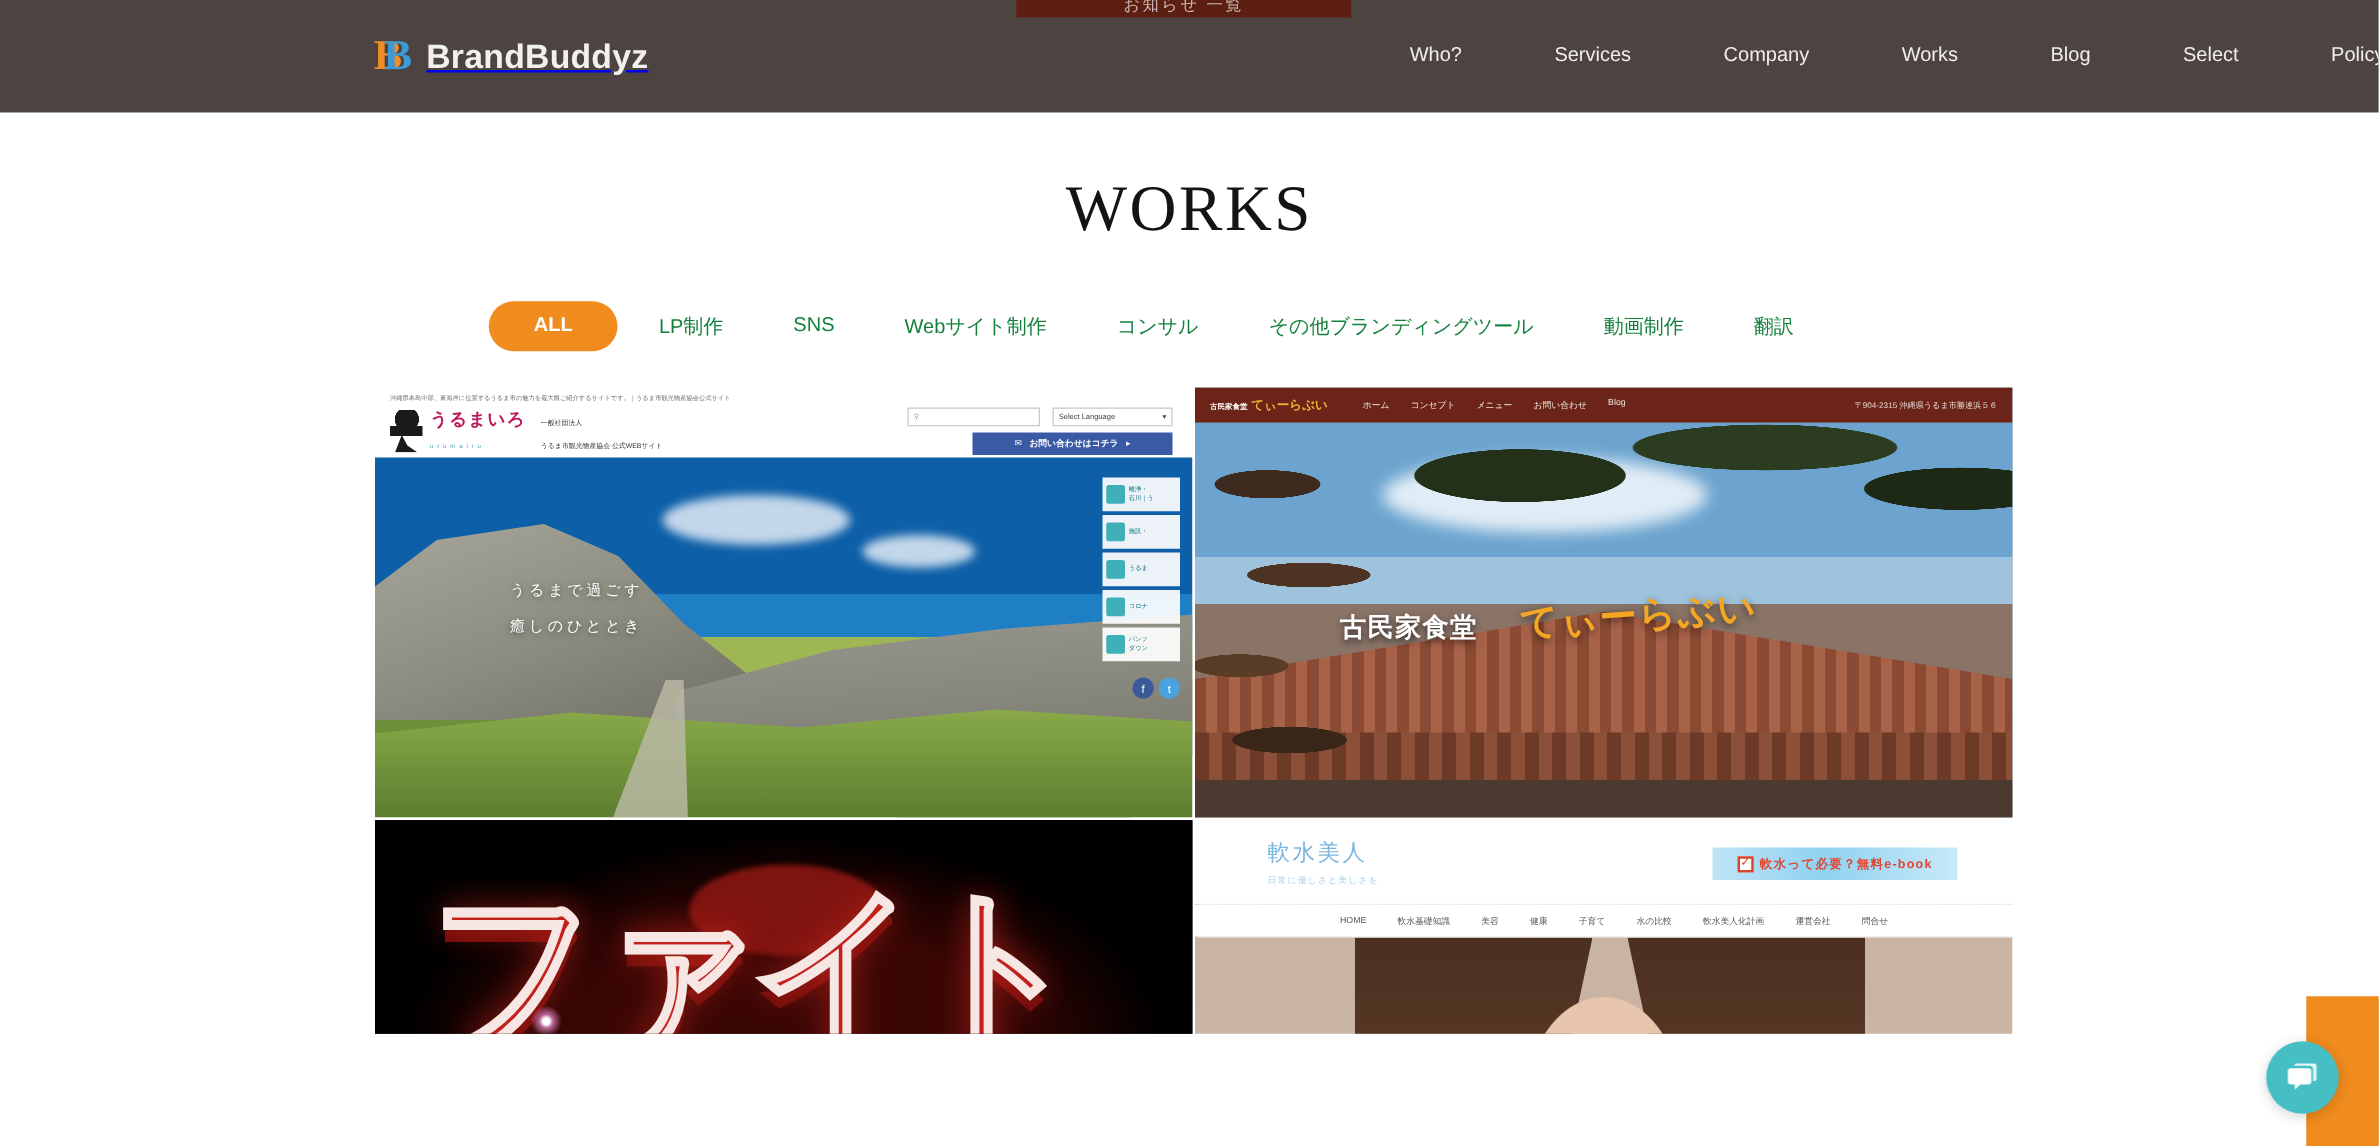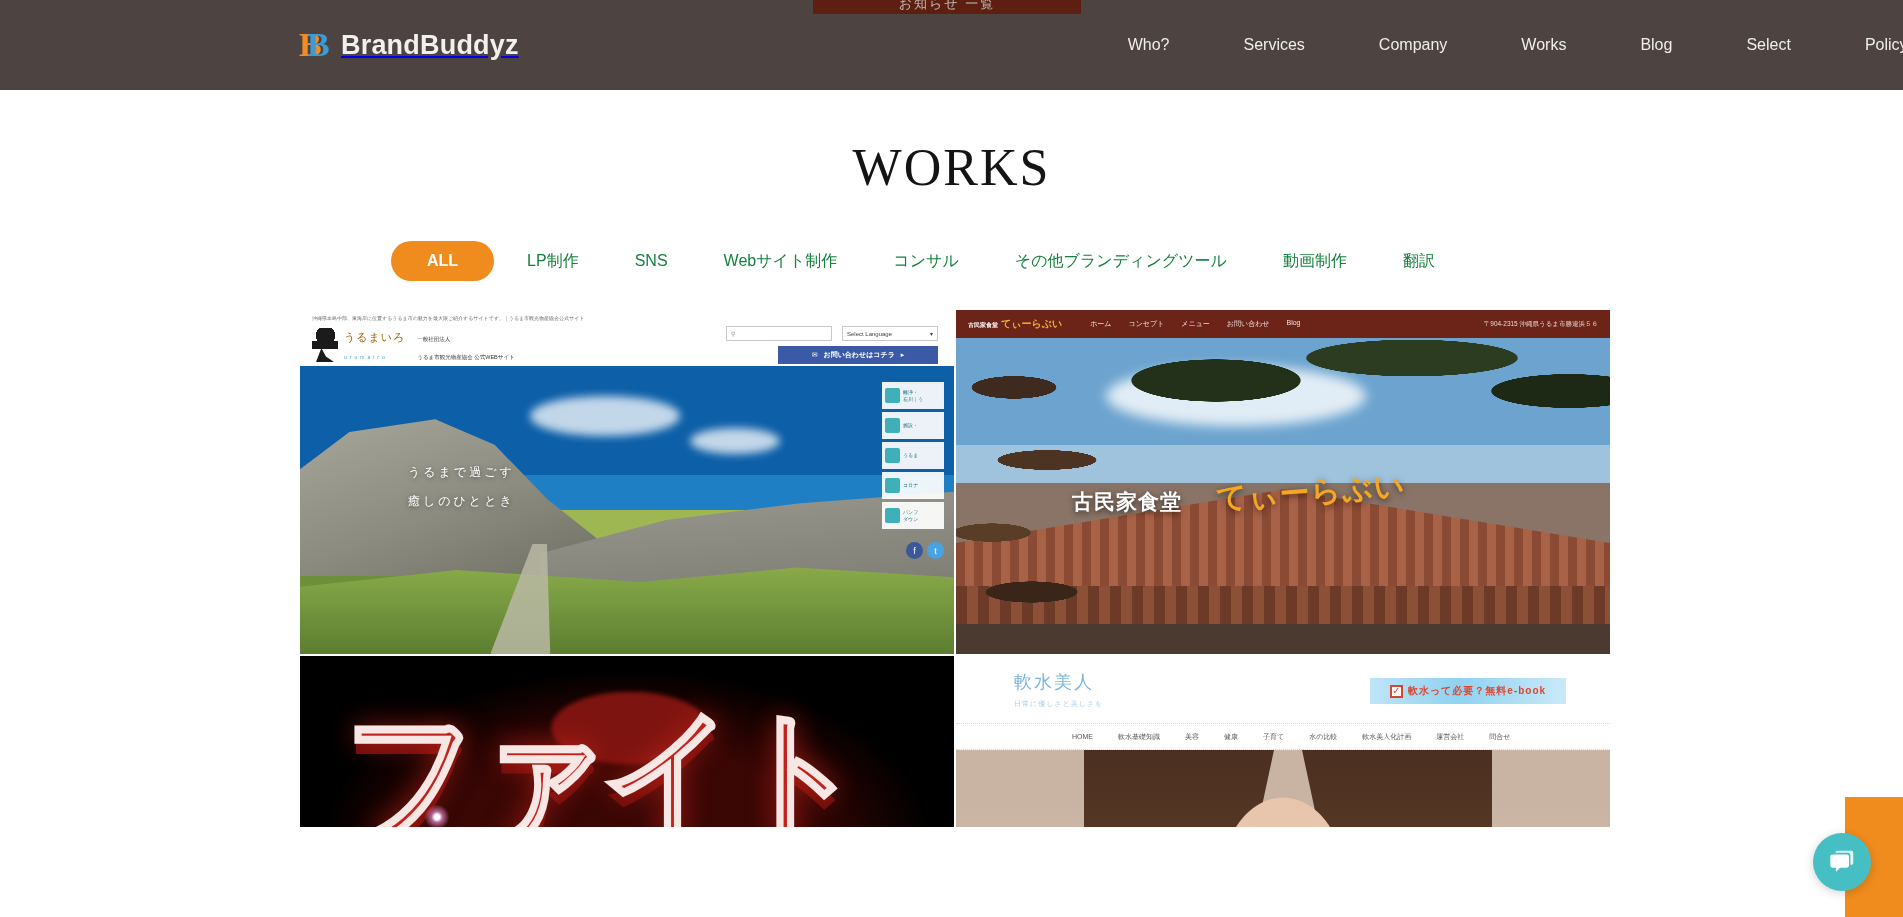--- a/index.html
+++ b/index.html
@@ -136,21 +136,21 @@
                 linear-gradient(transparent 0 38%, #1b1b1b 38% 62%, transparent 62%);
     position: relative;
   }
   .c1 .mascot::after {
     content: ""; position: absolute; left: 4px; bottom: 0;
     width: 18px; height: 14px;
     background: #1b1b1b;
     clip-path: polygon(0 100%, 30% 0, 55% 60%, 100% 100%);
   }
   .c1 .logo-jp {
-    font-size: 11px; color: #a16207; font-weight: 400; letter-spacing: 1px;
+    font-size: 14px; color: #be185d; font-weight: 700; letter-spacing: 1px;
   }
   .c1 .logo-en {
     font-size: 5px; color: #4aa6c8; letter-spacing: 3px;
   }
   .c1 .logo-sub1, .c1 .logo-sub2 {
     font-size: 5.5px; color: #333; white-space: nowrap; line-height: 9px;
   }
   .c1 .search-row {
     position: absolute; right: 16px; top: 16px;
     display: flex; align-items: center; gap: 10px;

